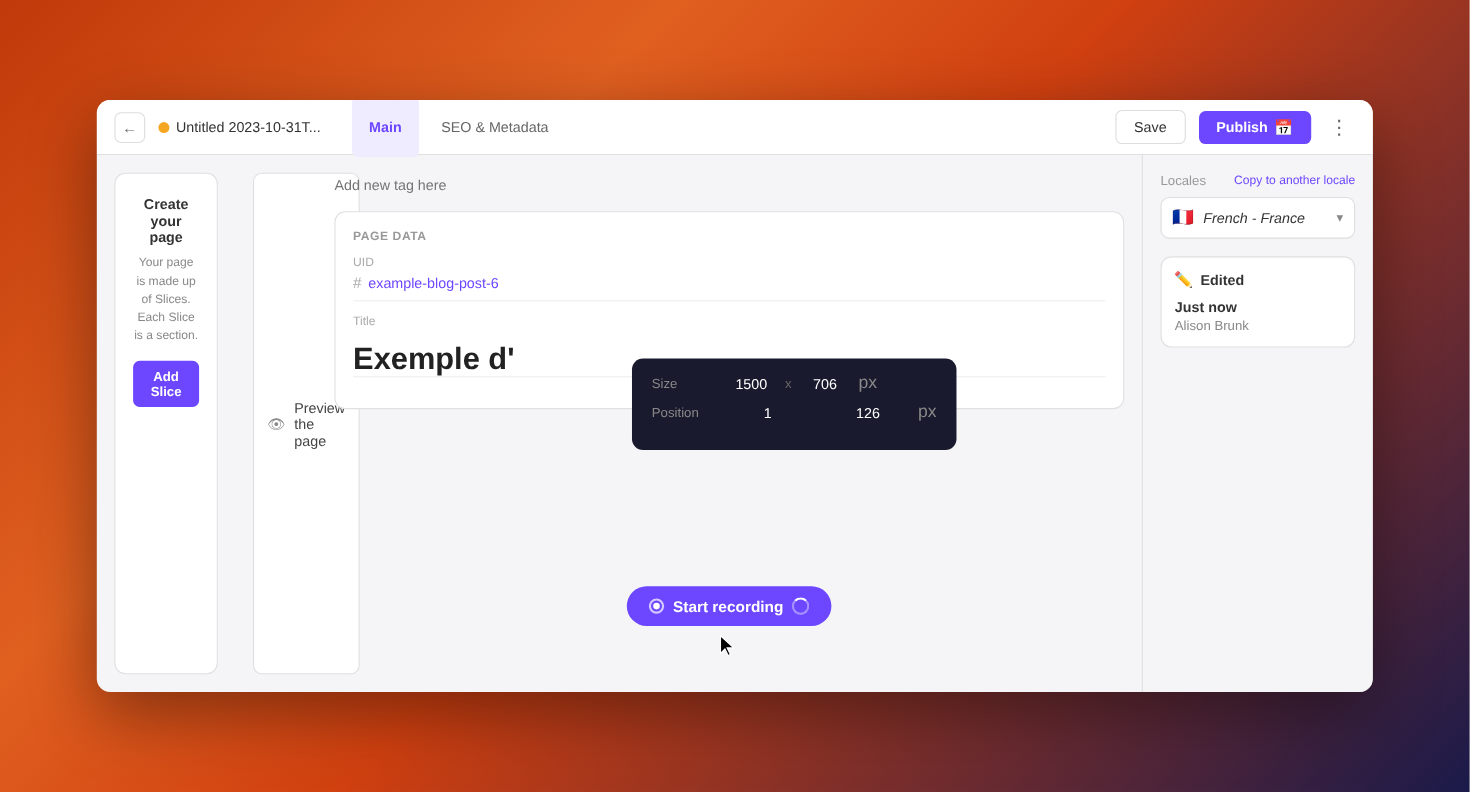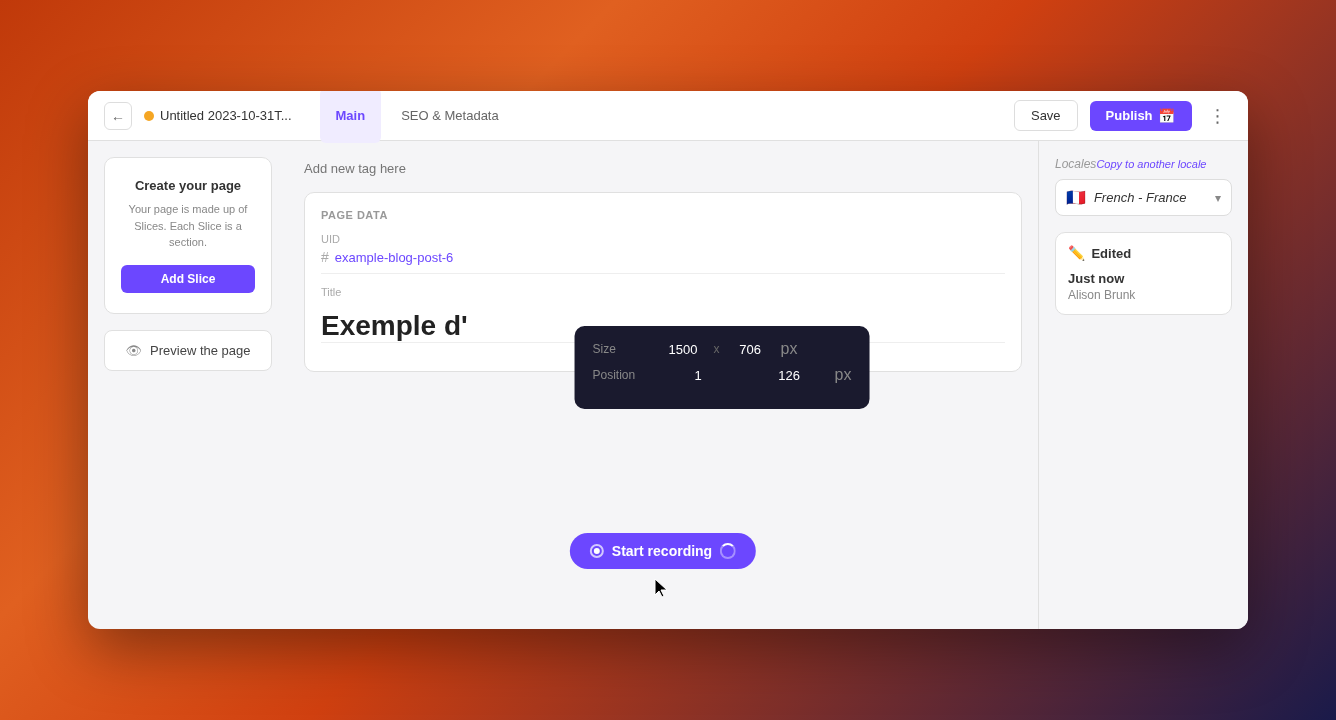--- a/index.html
+++ b/index.html
@@ -135,22 +135,22 @@
       display: flex;
       flex: 1;
       overflow: hidden;
     }
 
     
     .left-sidebar {
       width: 200px;
       padding: 16px;
       display: flex;
-      flex-direction: column;
-      gap: 16px;
+      flex-direction: row;
+      gap: 32px;
       flex-shrink: 0;
     }
 
     .create-page-card {
       background: #fff;
       border: 1px solid #e0e0e0;
       border-radius: 10px;
       padding: 20px 16px;
       text-align: center;
     }
@@ -388,22 +388,22 @@
       width: 210px;
       padding: 16px;
       flex-shrink: 0;
       border-left: 1px solid #e0e0e0;
       background: #f5f5f7;
     }
 
     .locales-header {
       display: flex;
       align-items: center;
+      justify-content: space-between;
       margin-bottom: 8px;
-      font-style: italic;
     }
 
     .locales-label {
       font-size: 12px;
       color: #999;
       font-weight: 500;
     }
 
     .copy-locale-link {
       font-size: 11px;

